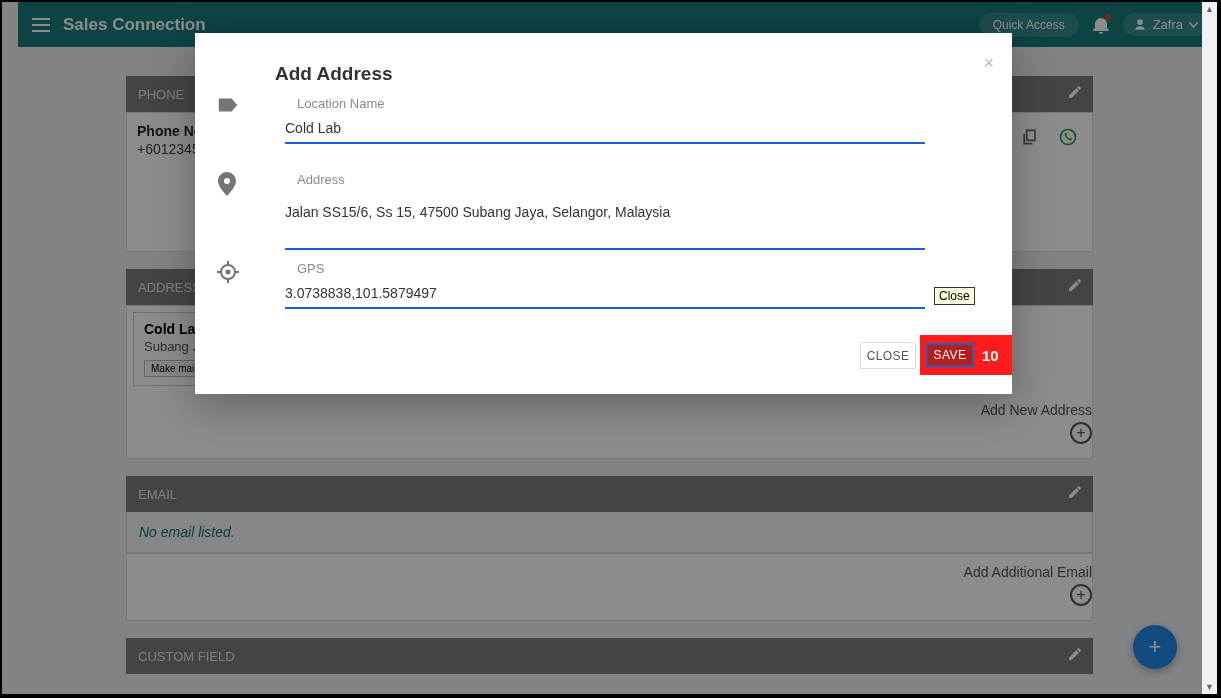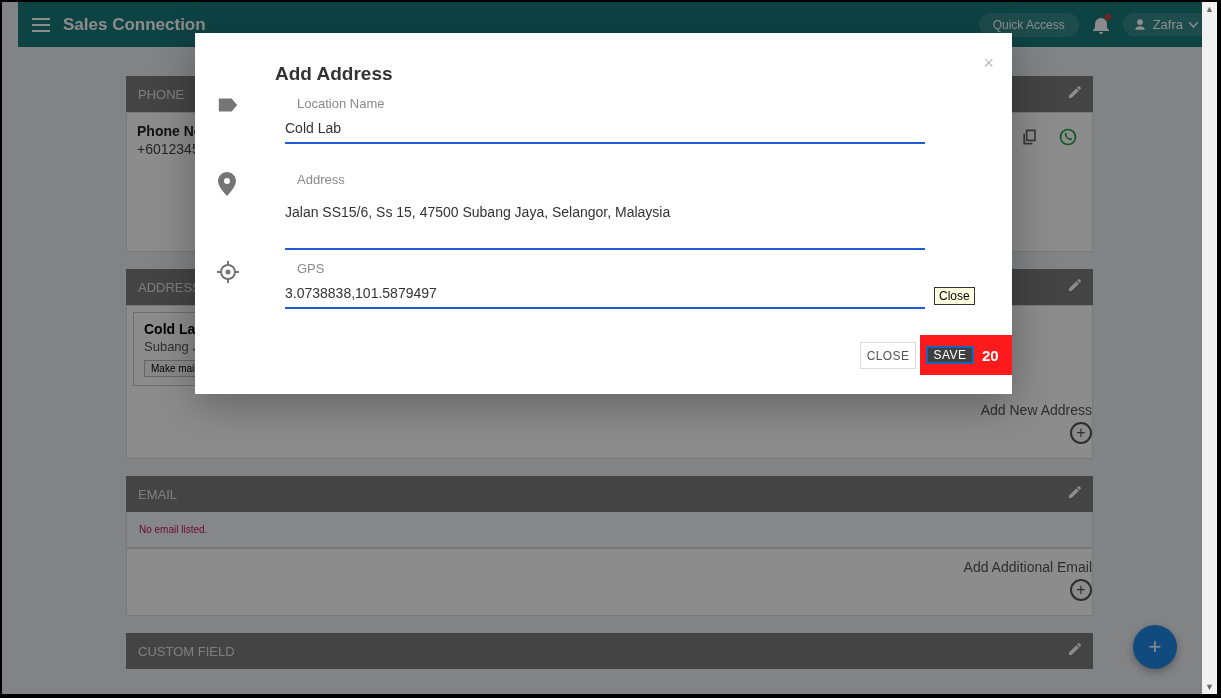--- a/index.html
+++ b/index.html
@@ -28,41 +28,41 @@
   .phone-label { font-weight: bold; font-size: 14px; color: #222; }
   .phone-val { font-size: 14px; color: #444; margin-top: 2px; }
   .row-icons { position: absolute; right: 14px; top: 14px; display: flex; gap: 18px; }
   .gap { height: 17px; }
   .address-card { border: 1px solid #c9c9c9; margin: 6px; padding: 8px 10px; width: 260px; }
   .card-title { font-weight: bold; font-size: 14px; }
   .card-sub { font-size: 13px; color: #555; margin-top: 2px; }
   .card-btn { margin-top: 6px; display: inline-block; border: 1px solid #bbb; font-size: 10px; padding: 2px 6px; background: #f7f7f7; }
   .add-block { text-align: right; padding: 10px 0 14px 0; color: #555; font-size: 14px; }
   .plus-circle { width: 22px; height: 22px; border: 2px solid #555; border-radius: 50%; display: inline-flex; align-items: center; justify-content: center; font-size: 16px; margin-top: 4px; }
-  .muted-row { padding: 12px; font-size: 10px; color: #be185d; background: #f4f6f7; border: 1px solid #ddd; border-top: none; }
+  .muted-row { padding: 12px; font-size: 14px; color: #0f766e; background: #f4f6f7; border: 1px solid #ddd; border-top: none; font-style: italic; }
 
   
   .overlay { position: absolute; left: 0; top: 0; width: 100%; height: 100%; background: rgba(0,0,0,0.45); }
 
   
   .modal { position: absolute; left: 193px; top: 31px; width: 817px; height: 361px; background: #fff; box-shadow: 0 10px 40px rgba(0,0,0,0.3); }
   .modal-title { position: absolute; left: 80px; top: 30px; font-size: 19px; font-weight: bold; color: #333; }
   .modal-close-x { position: absolute; right: 18px; top: 20px; color: #bbb; font-size: 18px; cursor: pointer; }
   .field-row { position: absolute; left: 22px; width: 760px; }
   .field-icon { position: absolute; left: 0; top: 0; width: 24px; color: #757575; }
   .field-label { position: absolute; left: 80px; top: 0; font-size: 13px; color: #8a8a8a; }
   .field-input { position: absolute; left: 68px; top: 20px; width: 640px; font-size: 14px; color: #333; border: none; border-bottom: 2px solid #1f5dd6; padding: 4px 0 6px 0; outline: none; font-family: inherit; }
   .field-textarea { position: absolute; left: 68px; top: 28px; width: 640px; height: 50px; font-size: 14px; color: #333; border: none; border-bottom: 2px solid #1f5dd6; padding: 4px 0 6px 0; outline: none; font-family: inherit; resize: none; }
   .row1 { top: 63px; height: 50px; }
   .row2 { top: 139px; height: 70px; }
   .row3 { top: 228px; height: 50px; }
 
   .btn-close { position: absolute; left: 858px; top: 340px; width: 56px; height: 27px; background: #fff; border: 1px solid #ddd; font-size: 12px; color: #555; display: flex; align-items: center; justify-content: center; letter-spacing: 0.4px; }
   .save-highlight { position: absolute; left: 918px; top: 333px; width: 92px; height: 40px; background: #ff1b1b; display: flex; align-items: center; }
-  .btn-save { margin-left: 6px; width: 48px; height: 18px; background: #404040; border: 2px solid #1565c0; color: #fff; font-size: 12px; display: flex; align-items: center; justify-content: center; letter-spacing: 0.5px; }
+  .btn-save { margin-left: 6px; width: 48px; height: 24px; background: #b91c1c; border: 2px solid #1565c0; color: #fff; font-size: 12px; display: flex; align-items: center; justify-content: center; letter-spacing: 0.5px; }
   .callout { color: #fff; font-weight: bold; font-size: 15px; margin-left: 8px; }
   .tooltip { position: absolute; left: 932px; top: 285px; background: #ffffe1; border: 1px solid #333; font-size: 12px; padding: 1px 4px; }
 
   .fab { position: absolute; right: 25px; bottom: 25px; width: 44px; height: 44px; border-radius: 50%; background: #1e88e5; color: #fff; display: flex; align-items: center; justify-content: center; font-size: 22px; box-shadow: 0 3px 8px rgba(0,0,0,0.3); }
 
   svg { display: block; }
 </style>
 </head>
 <body>
 
@@ -208,21 +208,21 @@
             </svg>
         </div>
         <div class="field-label">GPS</div>
         <input class="field-input" value="3.0738838,101.5879497" style="">
       </div>
     </div>
 
     <div class="btn-close">CLOSE</div>
     <div class="save-highlight">
       <div class="btn-save">SAVE</div>
-      <div class="callout">20</div>
+      <div class="callout">10</div>
     </div>
     <div class="tooltip">Close</div>
 
   </div>
 
   <div class="scroll-track">
     <div class="scroll-arrow">▲</div>
     <div style="flex:1"></div>
     <div class="scroll-arrow" style="position:absolute;bottom:0">▼</div>
   </div>

